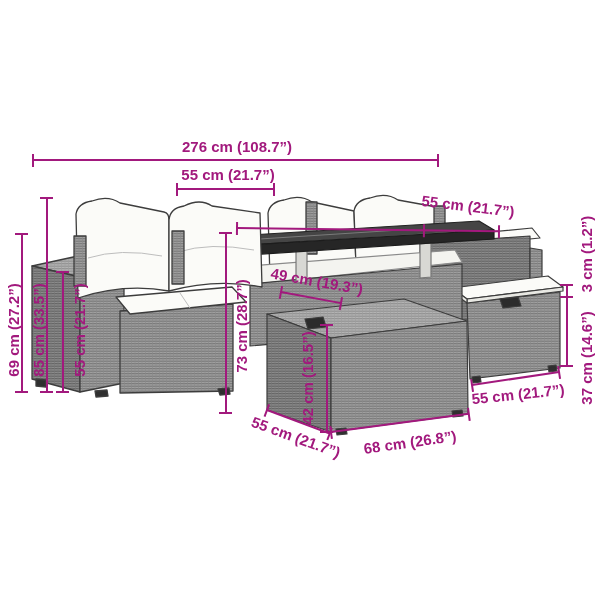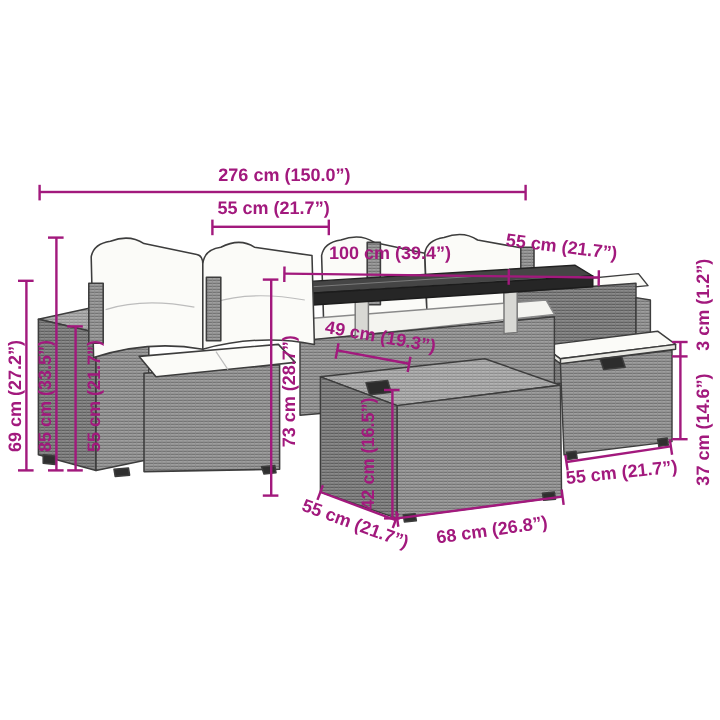--- a/index.html
+++ b/index.html
@@ -163,25 +163,24 @@
       <i class="ts"></i>
       <i class="te"></i>
     </div>
 
   <div class="dline" style="left:567px;top:284px;width:81px;transform:rotate(90deg);">
       <i class="ts"></i>
       <i style="left:11px;"></i>
       <i class="te"></i>
     </div>
 
-  <div class="dlabel" style="left:237px;top:146px;transform:translate(-50%,-50%);">276 cm (150.0”)</div>
+  <div class="dlabel" style="left:237px;top:146px;transform:translate(-50%,-50%);">276 cm (108.7”)</div>
 
   <div class="dlabel" style="left:228px;top:174px;transform:translate(-50%,-50%);">55 cm (21.7”)</div>
 
-  <div class="dlabel" style="left:325px;top:211px;transform:translate(-50%,-50%);">100 cm (39.4”)</div>
 
   <div class="dlabel" style="left:468px;top:206px;transform:translate(-50%,-50%) rotate(7deg);">55 cm (21.7”)</div>
 
   <div class="dlabel" style="left:13px;top:330px;transform:translate(-50%,-50%) rotate(-90deg);">69 cm (27.2”)</div>
 
   <div class="dlabel" style="left:38px;top:330px;transform:translate(-50%,-50%) rotate(-90deg);">85 cm (33.5”)</div>
 
   <div class="dlabel" style="left:79px;top:330px;transform:translate(-50%,-50%) rotate(-90deg);">55 cm (21.7”)</div>
 
   <div class="dlabel" style="left:241px;top:326px;transform:translate(-50%,-50%) rotate(-90deg);">73 cm (28.7”)</div>

